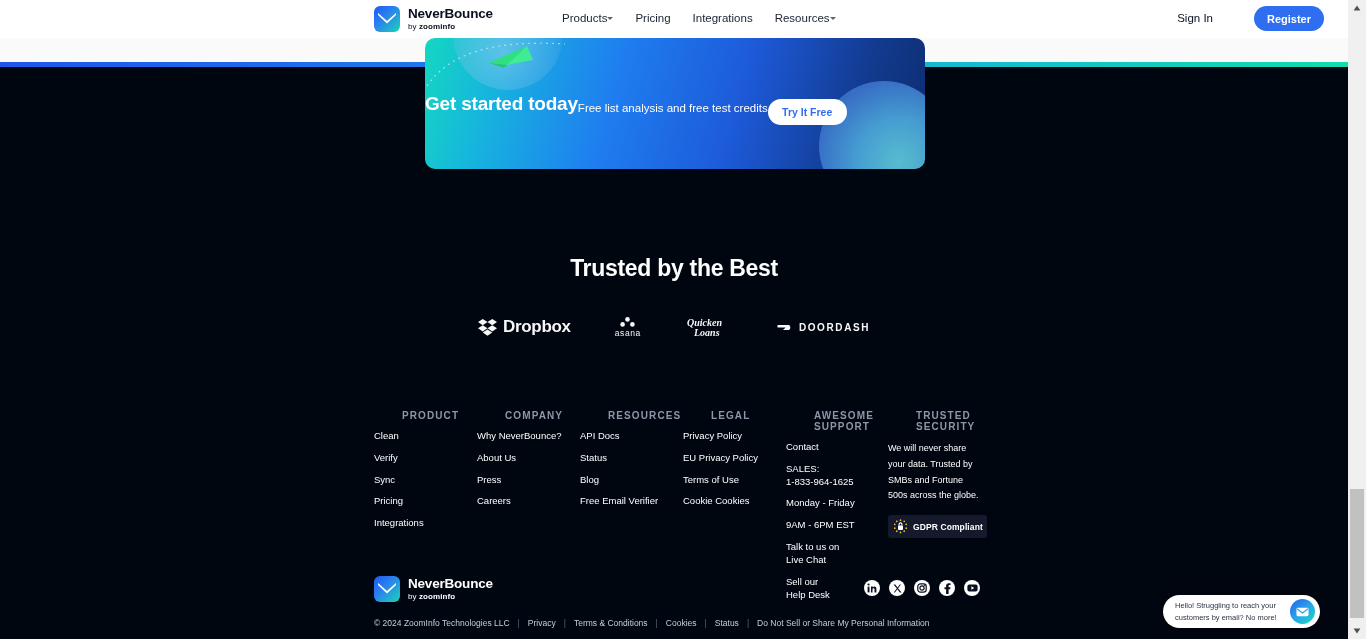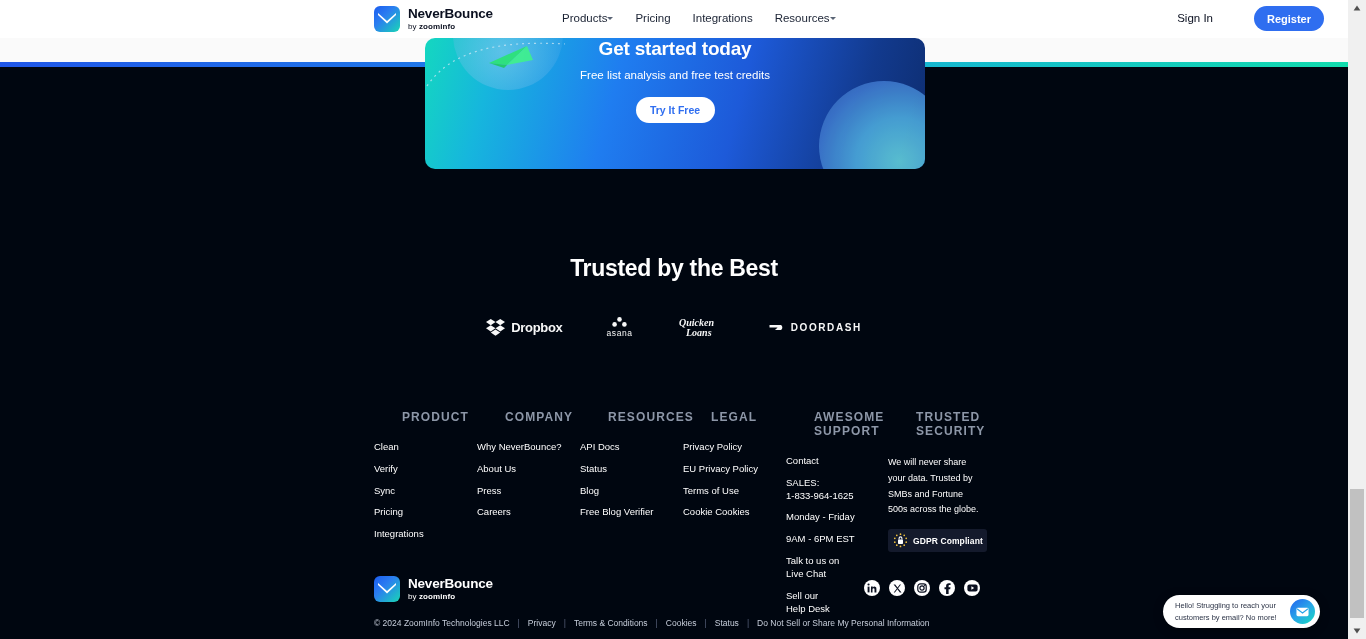--- a/index.html
+++ b/index.html
@@ -134,21 +134,21 @@
   .cta-banner .dots {
     position: absolute; left: 0px; top: -4px;
     width: 150px; height: 60px;
   }
   .cta-banner .plane {
     position: absolute; left: 62px; top: 6px;
   }
   .cta-inner {
     position: relative;
     width: 100%; height: 100%;
-    display: flex; flex-direction: column; align-items: center;
+    display: flex; flex-direction: row; align-items: center;
     padding-top: 0;
     z-index: 2;
   }
   .cta-title {
     font-size: 19px; font-weight: bold; color: #ffffff;
     letter-spacing: -0.2px;
   }
   .cta-sub {
     font-size: 11.5px; color: #ffffff; margin-top: 9px;
   }
@@ -185,22 +185,22 @@
   .footer-cols {
     position: absolute;
     left: 374px; top: 410px;
     width: 620px;
     display: flex;
   }
   .fcol { width: 103px; flex: 0 0 auto; }
   .fcol.support { width: 102px; }
   .fcol.security { width: 100px; }
   .fcol h4 {
-    font-size: 12px; font-weight: bold; color: #8d97a8;
-    letter-spacing: 1.1px; margin-bottom: 17px;
+    font-size: 10px; font-weight: bold; color: #8d97a8;
+    letter-spacing: 1.1px; margin-bottom: 9px;
     text-transform: uppercase;
     padding-left: 28px;
   }
   .fcol a, .fcol .ftxt {
     display: block;
     font-size: 9.5px; color: #ffffff;
     margin-bottom: 9px; text-decoration: none;
     cursor: pointer; line-height: 1.35;
   }
   .fcol .static-line {
@@ -363,21 +363,21 @@
       <div class="logos">
 
         <div class="logo-item">
           <svg width="19" height="17" viewBox="0 0 19 17">
             <path d="M4.75 0 L0 3.1 L4.75 6.2 L9.5 3.1 Z" fill="#fff"></path>
             <path d="M14.25 0 L9.5 3.1 L14.25 6.2 L19 3.1 Z" fill="#fff"></path>
             <path d="M0 9.3 L4.75 6.2 L9.5 9.3 L4.75 12.4 Z" fill="#fff"></path>
             <path d="M9.5 9.3 L14.25 6.2 L19 9.3 L14.25 12.4 Z" fill="#fff"></path>
             <path d="M4.75 13.6 L9.5 10.5 L14.25 13.6 L9.5 16.7 Z" fill="#fff"></path>
           </svg>
-          <span class="brand-label" style="font-size:13px;letter-spacing:-0.3px;">Dropbox</span>
+          <span class="brand-label" style="font-size:17px;letter-spacing:-0.3px;">Dropbox</span>
         </div>
 
         <div class="logo-item" style="flex-direction:column;gap:1px;">
           <svg width="15" height="10" viewBox="0 0 15 10">
             <circle cx="7.5" cy="2.4" r="2.3" fill="#fff"></circle>
             <circle cx="2.6" cy="7.4" r="2.3" fill="#fff"></circle>
             <circle cx="12.4" cy="7.4" r="2.3" fill="#fff"></circle>
           </svg>
           <span style="font-size:8.5px;color:#fff;letter-spacing:0.6px;">asana</span>
         </div>
@@ -416,21 +416,21 @@
         <a>About Us</a>
         <a>Press</a>
         <a>Careers</a>
       </div>
 
       <div class="fcol">
         <h4>RESOURCES</h4>
         <a>API Docs</a>
         <a>Status</a>
         <a>Blog</a>
-        <a>Free Blog Verifier</a>
+        <a>Free Email Verifier</a>
       </div>
 
       <div class="fcol">
         <h4>LEGAL</h4>
         <a>Privacy Policy</a>
         <a>EU Privacy Policy</a>
         <a>Terms of Use</a>
         <a>Cookie Cookies</a>
       </div>
 

